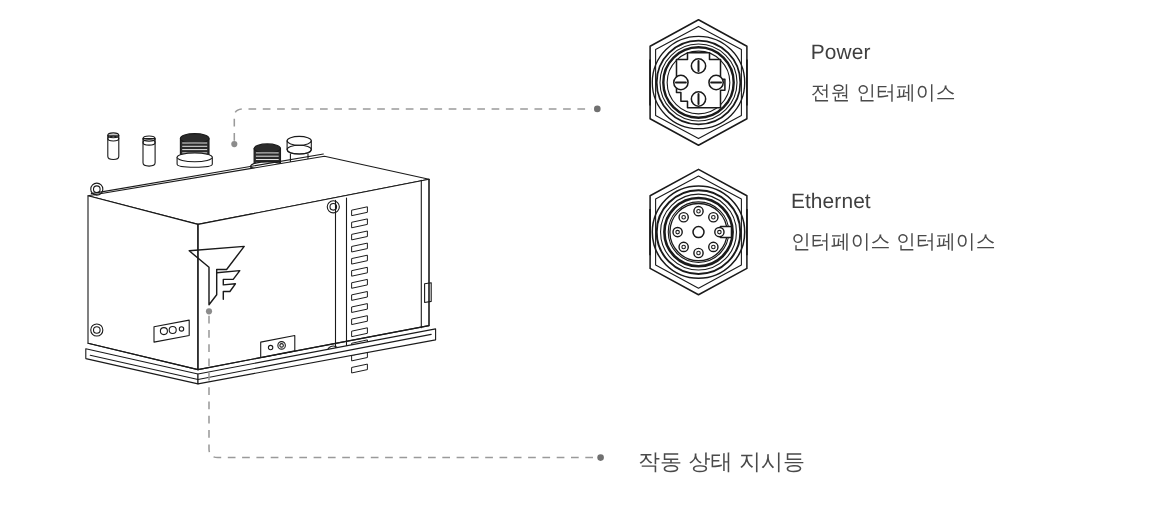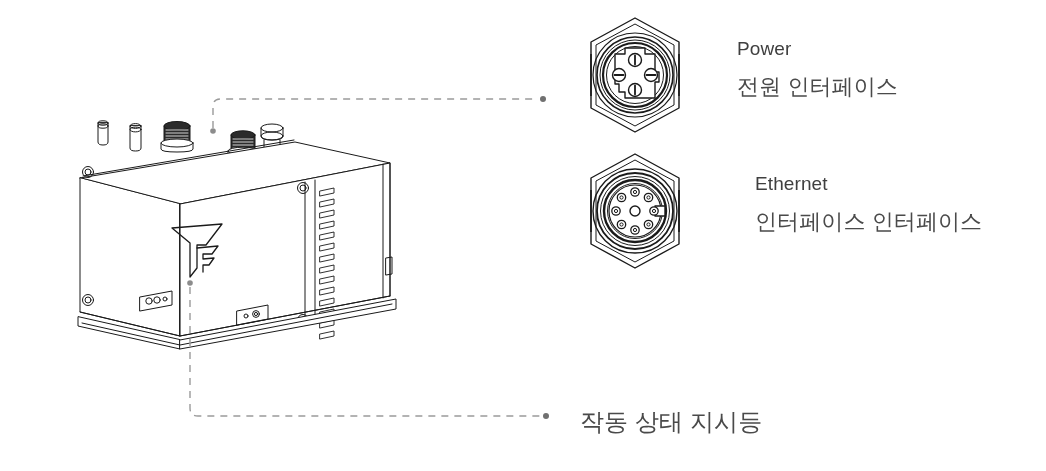--- a/index.html
+++ b/index.html
@@ -28,30 +28,30 @@
     position: absolute;
   }
   .callout-title {
     font-size: 19px;
     color: #3f3f3f;
     letter-spacing: 0.1px;
     white-space: nowrap;
     line-height: 1.2;
   }
   .callout-sub {
-    font-size: 22px;
+    font-size: 18px;
     color: #4a4a4a;
     letter-spacing: 0.1px;
     white-space: nowrap;
     line-height: 1.2;
     margin-top: 13px;
   }
   .single-label {
     position: absolute;
-    font-size: 24px;
+    font-size: 20px;
     color: #4a4a4a;
     white-space: nowrap;
     letter-spacing: 0.1px;
   }
   .conn-icon {
     position: absolute;
   }
 </style>
 </head>
 <body>
@@ -254,20 +254,20 @@
         <circle cx="46.5" cy="47.5" r="1.6"></circle>
       </g>
     </g>
   </svg>
 
   <div class="callout" style="left:737px; top:38px;">
     <div class="callout-title">Power</div>
     <div class="callout-sub">전원 인터페이스</div>
   </div>
 
-  <div class="callout" style="left:755px; top:173px;">
+  <div class="callout" style="left:719px; top:173px;">
     <div class="callout-title">Ethernet</div>
     <div class="callout-sub">인터페이스 인터페이스</div>
   </div>
 
   <div class="single-label" style="left:580px; top:406px;">작동 상태 지시등</div>
 
 </div>
 
 </body></html>

